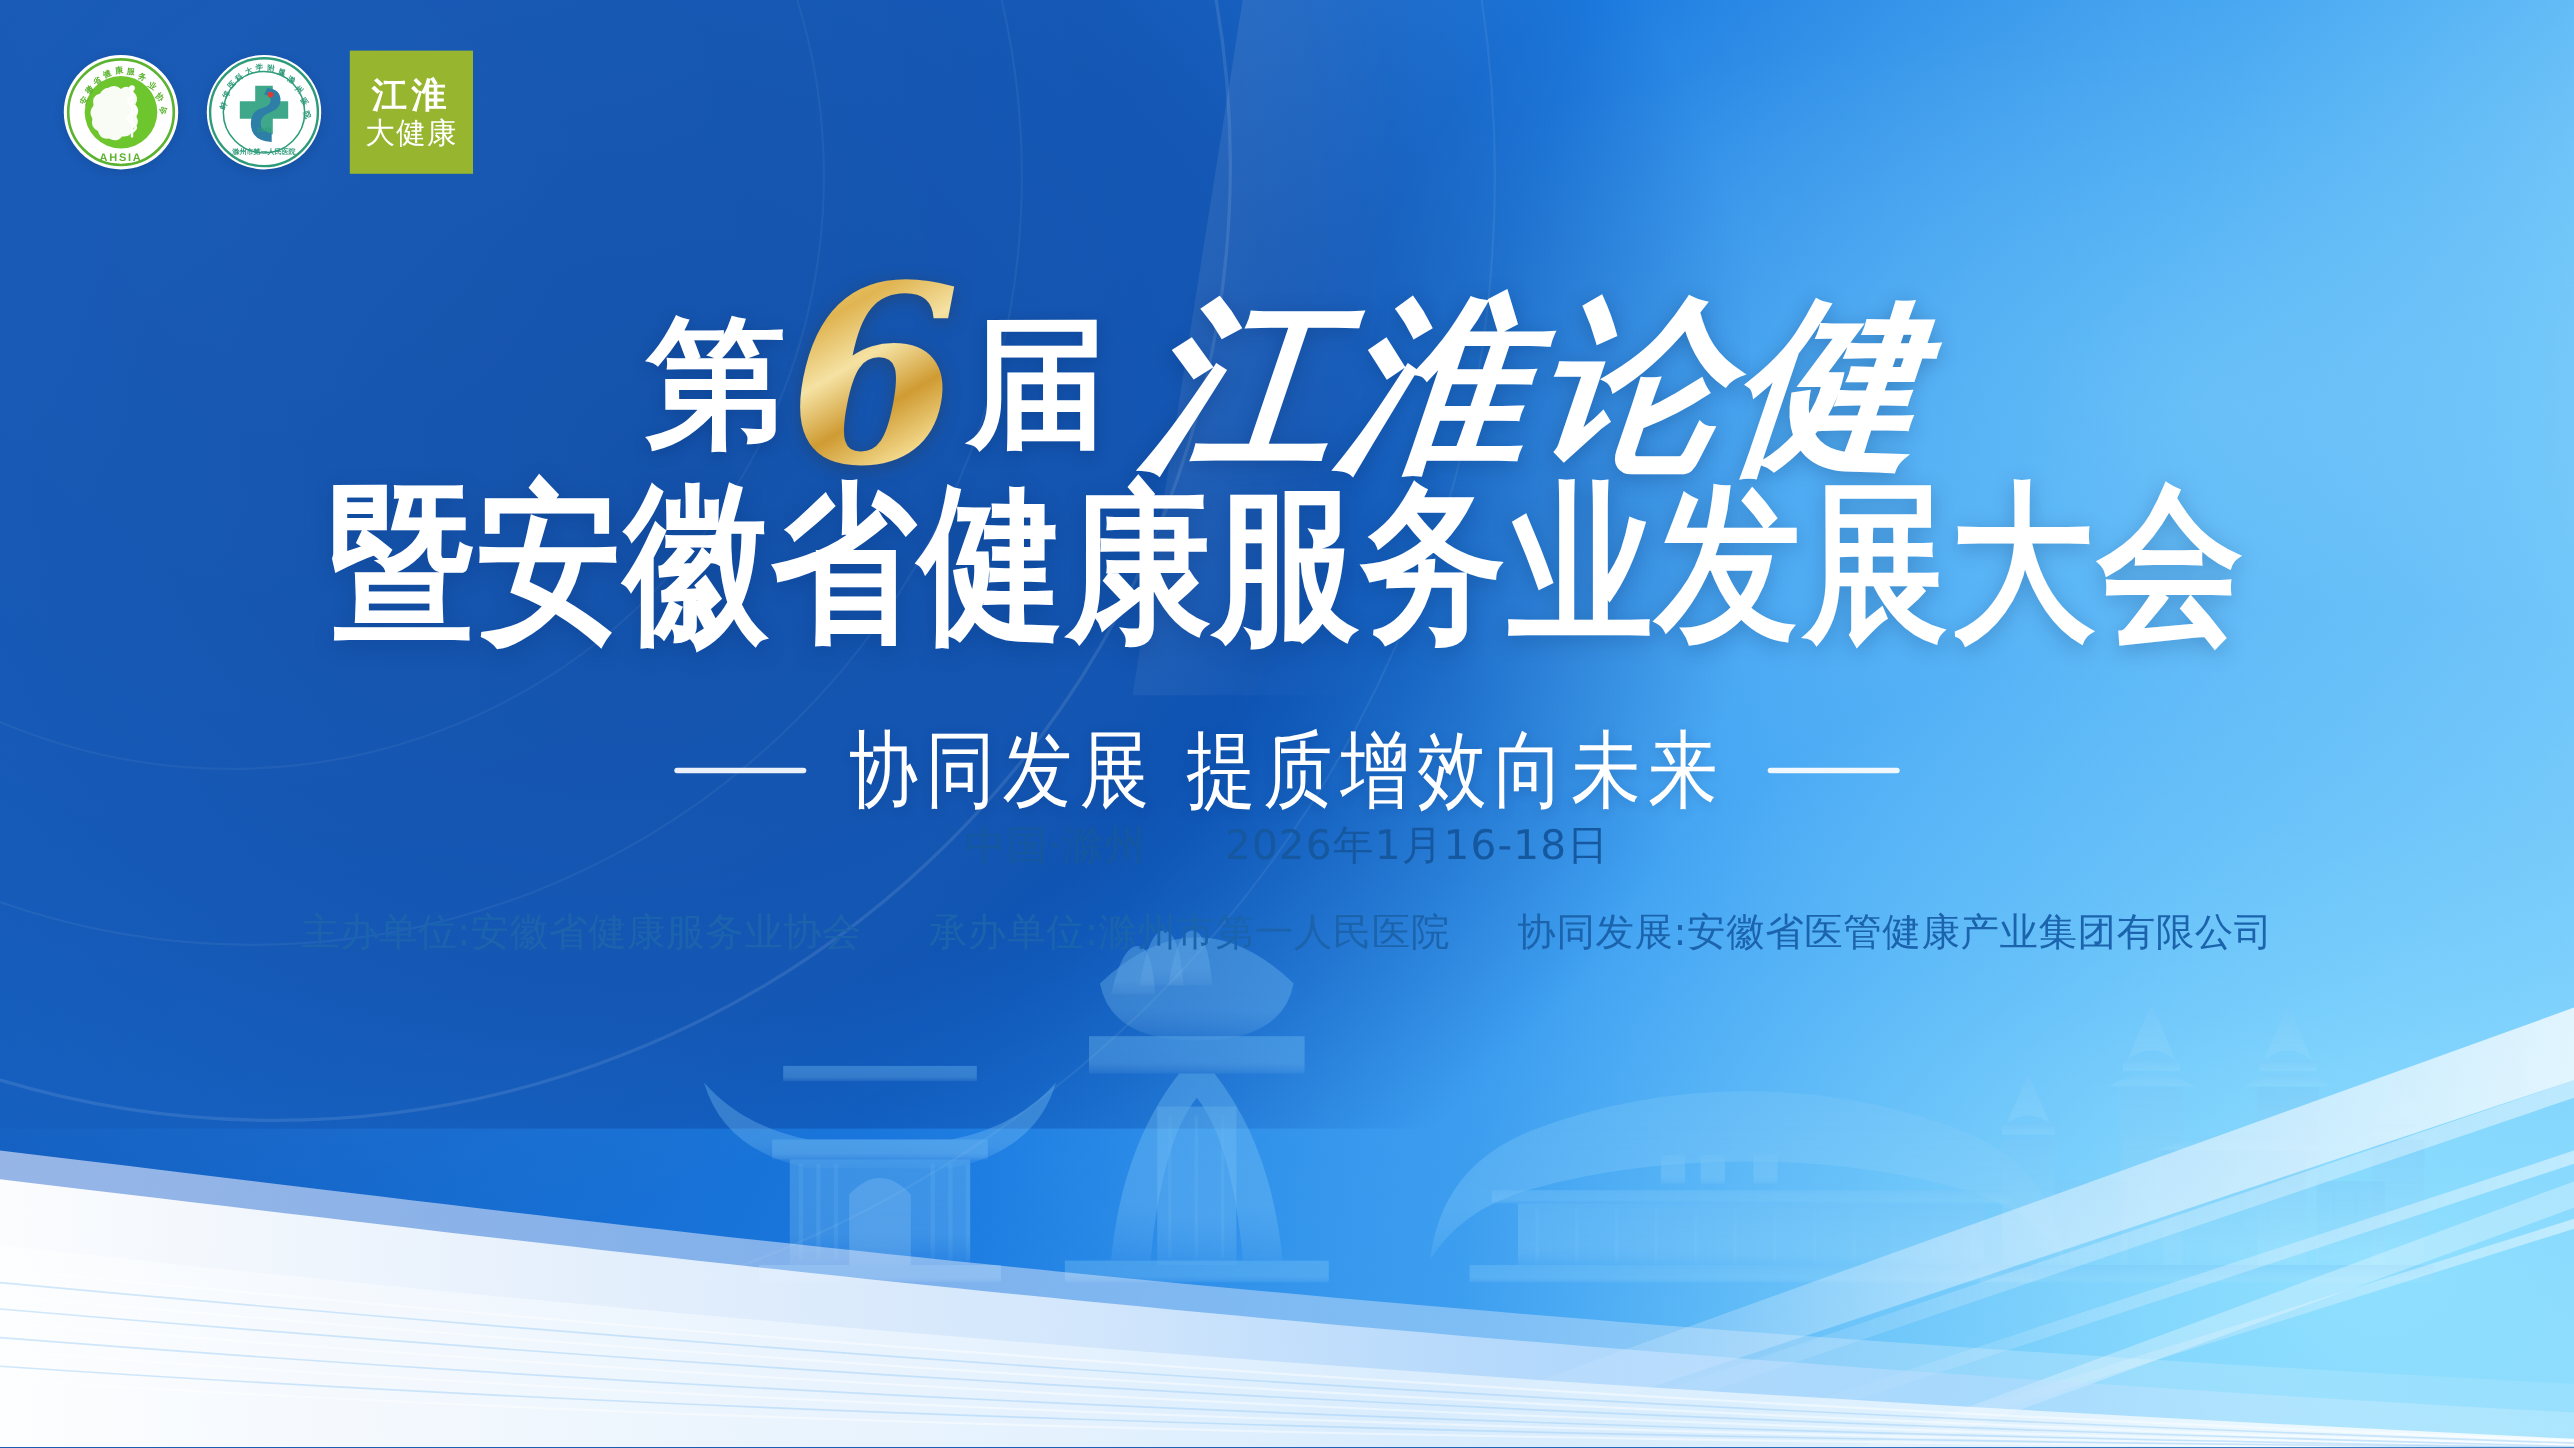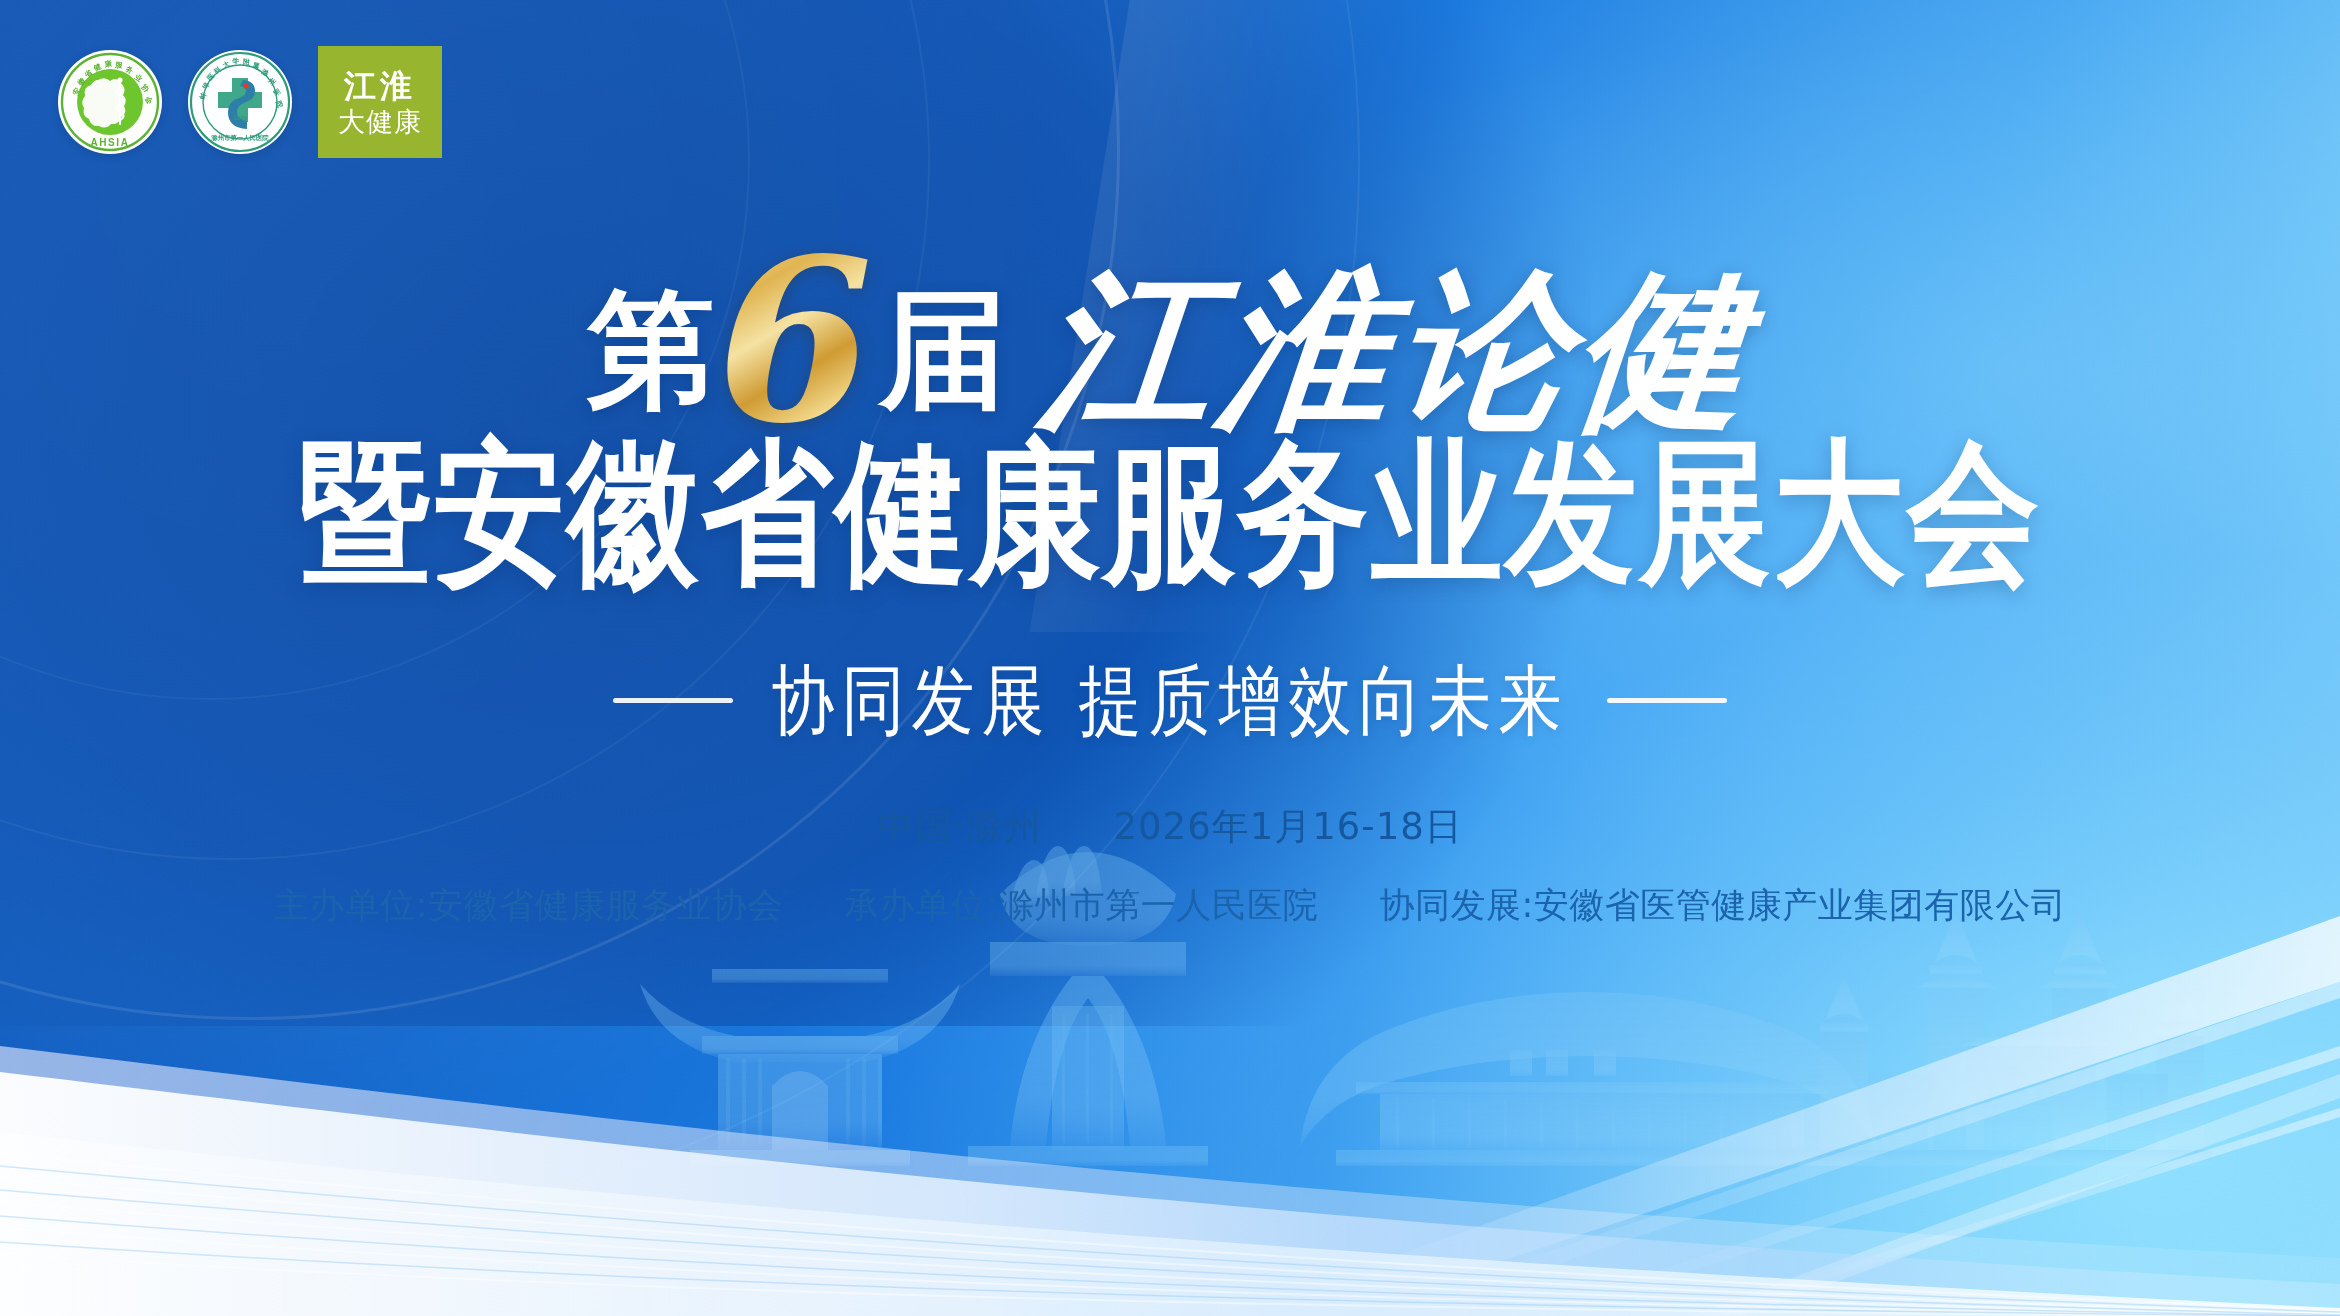--- a/index.html
+++ b/index.html
@@ -67,21 +67,21 @@
     display:flex;align-items:center;gap:26px;
   }
   .logo-badge{
     width:104px;height:104px;border-radius:50%;
     background:#ffffff;position:relative;
     display:flex;align-items:center;justify-content:center;
     box-shadow:0 2px 10px rgba(0,0,0,.12);
   }
   .logo-badge svg{display:block;}
   .logo-square{
-    width:124px;height:112px;background:#97b52e;
+    width:112px;height:112px;background:#97b52e;
     display:flex;flex-direction:column;align-items:center;justify-content:center;
     color:#fff;line-height:1;
   }
   .logo-square .l1{
     font-size:32px;letter-spacing:4px;font-weight:700;
     font-family:"DejaVu Serif",serif;margin-bottom:6px;
   }
   .logo-square .l2{
     font-size:27px;letter-spacing:1px;font-weight:400;
     font-family:"DejaVu Sans",sans-serif;
@@ -131,21 +131,20 @@
   }
   .dash{width:120px;height:5px;background:rgba(255,255,255,.92);border-radius:3px;}
   .slogan{
     color:#ffffff;font-size:63px;letter-spacing:7px;font-weight:400;
     font-family:"DejaVu Sans",sans-serif;
     transform:scaleY(1.22);
     text-shadow:0 2px 10px rgba(3,40,95,.2);
   }
 
   .meta{
-    margin-top:58px;
     color:#15589f;font-size:37px;letter-spacing:1px;font-weight:400;
     font-family:"DejaVu Sans",sans-serif;
   }
   .meta .gap{display:inline-block;width:46px;}
 
   .orgs{
     margin-top:30px;
     color:#1b64ad;font-size:35px;letter-spacing:.5px;font-weight:400;
     font-family:"DejaVu Sans",sans-serif;
   }

